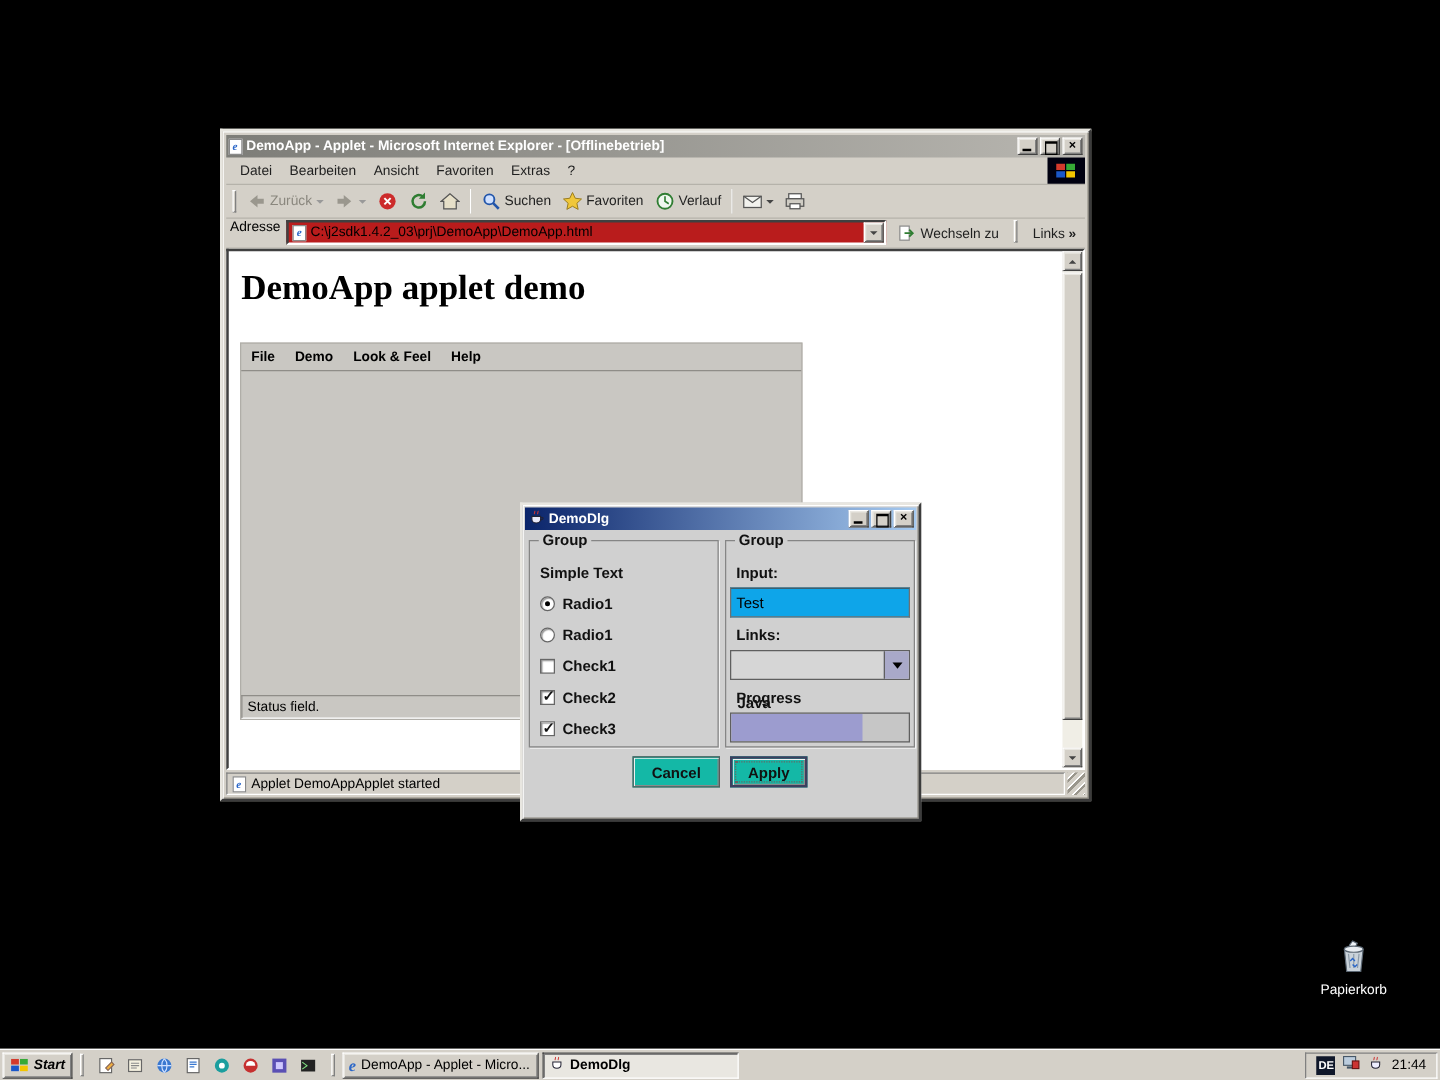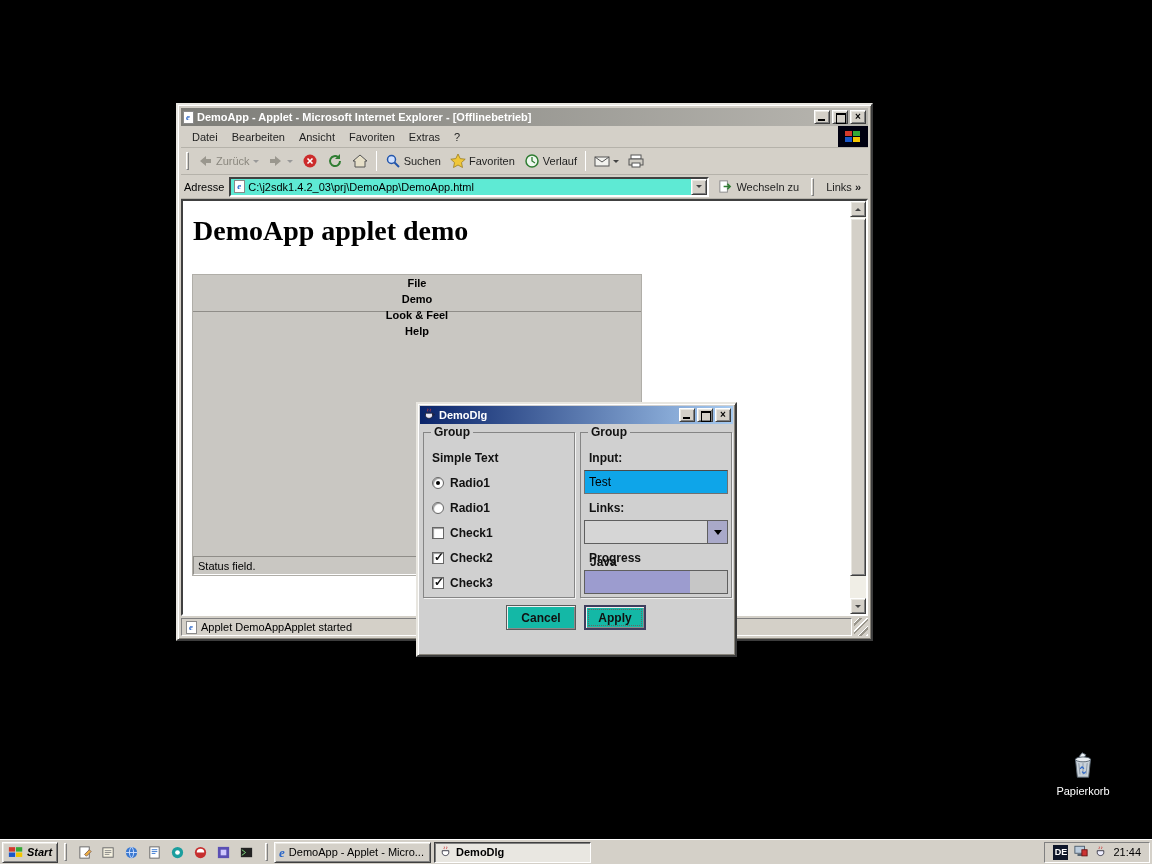--- a/index.html
+++ b/index.html
@@ -39,33 +39,33 @@
   .menubar { flex:0 0 21px; display:flex; align-items:center; border-bottom:1px solid #b5b2aa; padding-left:4px; }
   .menu-item { padding:2px 7px; color:#1f1f1f; }
   .throbber { margin-left:auto; width:30px; height:21px; background:#000010; display:flex; align-items:center; justify-content:center; }
   .toolbar { flex:0 0 27px; display:flex; align-items:center; gap:1px; border-bottom:1px solid #b5b2aa; padding:1px 2px; }
   .grip { width:3px; height:18px; border:1px solid; border-color:#fff #808080 #808080 #fff; margin:0 3px; }
   .tbtn { display:flex; align-items:center; gap:3px; padding:2px 4px; color:#1f1f1f; white-space:nowrap; }
   .tbtn.disabled { color:#8a877e; }
   .sep { width:1px; height:20px; background:#9a968c; border-right:1px solid #fff; margin:0 3px; }
   .caret { width:0; height:0; border-left:3px solid transparent; border-right:3px solid transparent; border-top:3px solid #444; }
   .caret.dim { border-top-color:#999; }
-  .addressbar { flex:0 0 24px; display:flex; align-items:center; gap:5px; border-bottom:1px solid #b5b2aa; padding:1px 3px; }
-  .addr-wrap { flex:1; height:20px; background:#5eead4; display:flex; align-items:center; gap:3px; padding:0 0 0 3px;
+  .addressbar { flex:0 0 24px; display:flex; gap:5px; border-bottom:1px solid #b5b2aa; padding:1px 3px; }
+  .addr-wrap { flex:1; height:20px; background:#b91c1c; display:flex; align-items:center; gap:3px; padding:0 0 0 3px;
     border:2px solid; border-color:#404040 #fff #fff #404040; }
   .addr-wrap input { flex:1; border:0; outline:0; font:11px "Liberation Sans",sans-serif; background:transparent; padding:0; }
   .dropbtn { width:16px; height:16px; display:flex; align-items:center; justify-content:center; flex:0 0 16px; }
   .doc-icon { width:11px; height:13px; background:#fff; border:1px solid #8a8a8a; position:relative; flex:0 0 11px; }
   .doc-icon::after { content:"e"; position:absolute; left:2px; top:0px; font:italic bold 9px "Liberation Serif",serif; color:#2a66c8; }
   .content { flex:1; position:relative; background:#fff; overflow:hidden;
     border:2px solid; border-color:#404040 #fff #fff #404040; }
   .page-heading { position:absolute; left:10px; top:14px; margin:0;
     font-family:"Liberation Serif",serif; font-size:28px; font-weight:bold; }
   .applet { position:absolute; left:9px; top:73px; width:450px; height:302px; background:#c9c7c2; border:1px solid #b0aea8; }
-  .applet-menubar { height:37px; display:flex; align-items:center; border-bottom:1px solid #8f8d88;flex-direction:column; }
+  .applet-menubar { height:22px; display:flex; align-items:center; border-bottom:1px solid #8f8d88; }
   .applet-menu-item { padding:2px 8px; font-weight:bold; }
   .applet-status { position:absolute; left:0; right:0; bottom:0; height:19px;
     border:1px solid; border-color:#8f8d88 #fff #fff #8f8d88; display:flex; align-items:center; padding:0 4px; }
   .vscroll { position:absolute; top:0; right:0; bottom:0; width:16px; display:flex; flex-direction:column; }
   .sbtn { flex:0 0 16px; display:flex; align-items:center; justify-content:center; }
   .strack { flex:1; position:relative; background:#f0eee6; }
   .sthumb { position:absolute; left:0; right:0; top:1px; height:94%; }
   .statusbar { flex:0 0 20px; display:flex; align-items:center; gap:2px; padding-top:2px; }
   .spane { height:18px; display:flex; align-items:center; gap:4px; padding:0 4px; }
   .spane.main { flex:1; }

